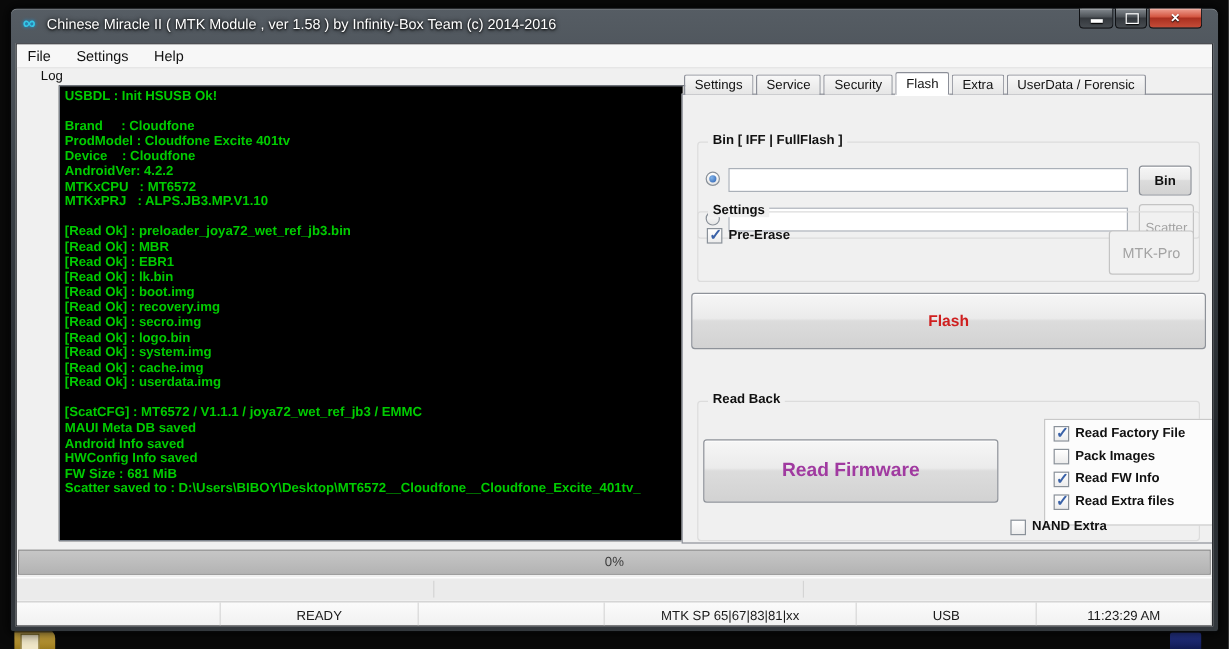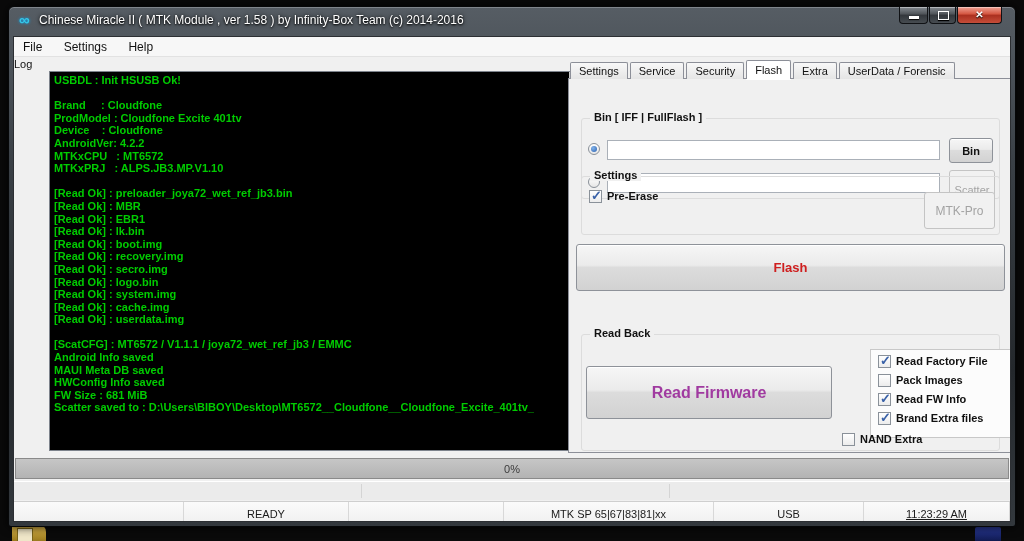--- a/index.html
+++ b/index.html
@@ -38,21 +38,21 @@
   .win-btn.close::after { content:"\2715"; position:absolute; left:0; right:0; top:2px; text-align:center;
     color:#fff; font-size:10px; font-weight:bold; text-shadow:0 1px 1px #000; }
 
   .client { position:absolute; left:4px; right:4px; top:29px; bottom:4px; background:#f0f0f0;
     border:1px solid #2c2f33; overflow:hidden; }
 
   
   .menubar { position:absolute; left:0; right:0; top:0; height:20px; background:#f7f7f7;
     border-bottom:1px solid #e2e2e2; font-size:12px; color:#111; }
   .menu-item { display:inline-block; padding:3px 9px 0 9px; height:32px; }
-  .log-label { position:absolute; left:0; top:21px; font-size:11px; color:#111; }
+  .log-label { position:absolute; left:20px; top:21px; font-size:11px; color:#111; }
 
   
   .log-box { position:absolute; left:3px; top:34px; width:538px; height:380px;
     border:1px solid #7d838c; background:#000; display:flex;margin-left:32px; }
   .log-content { flex:1; padding:2px 0 0 4px; overflow:hidden; }
   .log-line { height:12.6px; font-size:11px; font-weight:bold; color:#00cc00; white-space:pre;
     letter-spacing:0; }
   .log-sb { width:17px; background:#f2f2f2; border-left:1px solid #c9c9c9; position:relative; }
   .sb-btn { position:absolute; left:1px; right:1px; height:15px; background:linear-gradient(180deg,#fefefe,#d7d7d7);
     border:1px solid #aab0b8; border-radius:2px; }
@@ -161,22 +161,22 @@
         <div class="log-line">[Read Ok] : lk.bin</div>
         <div class="log-line">[Read Ok] : boot.img</div>
         <div class="log-line">[Read Ok] : recovery.img</div>
         <div class="log-line">[Read Ok] : secro.img</div>
         <div class="log-line">[Read Ok] : logo.bin</div>
         <div class="log-line">[Read Ok] : system.img</div>
         <div class="log-line">[Read Ok] : cache.img</div>
         <div class="log-line">[Read Ok] : userdata.img</div>
         <div class="log-line"></div>
         <div class="log-line">[ScatCFG] : MT6572 / V1.1.1 / joya72_wet_ref_jb3 / EMMC</div>
+        <div class="log-line">MAUI Meta DB saved</div>
         <div class="log-line">Android Info saved</div>
-        <div class="log-line">MAUI Meta DB saved</div>
         <div class="log-line">HWConfig Info saved</div>
         <div class="log-line">FW Size : 681 MiB</div>
         <div class="log-line">Scatter saved to : D:\Users\BIBOY\Desktop\MT6572__Cloudfone__Cloudfone_Excite_401tv_</div>
         <div class="log-line"></div>
       </div>
       <div class="log-sb">
         <div class="sb-btn up"></div>
         <div class="sb-thumb"></div>
         <div class="sb-btn down"></div>
       </div>
@@ -216,21 +216,21 @@
         <span class="group-caption">Read Back</span>
         <div class="btn readfw-btn">Read Firmware</div>
         <div class="cb-panel">
           <span class="cb checked" style="left:7px; top:5px;"></span>
           <span class="cb-label" style="left:25px; top:5px;">Read Factory File</span>
           <span class="cb" style="left:7px; top:24px;"></span>
           <span class="cb-label" style="left:25px; top:24px;">Pack Images</span>
           <span class="cb checked" style="left:7px; top:43px;"></span>
           <span class="cb-label" style="left:25px; top:43px;">Read FW Info</span>
           <span class="cb checked" style="left:7px; top:62px;"></span>
-          <span class="cb-label" style="left:25px; top:62px;">Brand Extra files</span>
+          <span class="cb-label" style="left:25px; top:62px;">Read Extra files</span>
         </div>
         <span class="cb" style="left:260px; top:98px;"></span>
         <span class="cb-label" style="left:278px; top:98px;">NAND Extra</span>
       </div>
 
     </div>
 
     <div class="progressbar">
       <span>0%</span>
     </div>
@@ -239,17 +239,17 @@
       <div class="div1"></div>
       <div class="div2"></div>
     </div>
 
     <div class="statusbar">
       <div class="status-seg" style="width:170px;"></div>
       <div class="status-seg" style="width:165px;">READY</div>
       <div class="status-seg" style="width:155px;"></div>
       <div class="status-seg" style="width:210px;">MTK SP 65|67|83|81|xx</div>
       <div class="status-seg" style="width:150px;">USB</div>
-      <div class="status-seg" style="flex:1;text-decoration:underline;">11:23:29 AM</div>
+      <div class="status-seg" style="flex:1;">11:23:29 AM</div>
     </div>
 
   </div>
 </div>
 
 </body></html>

